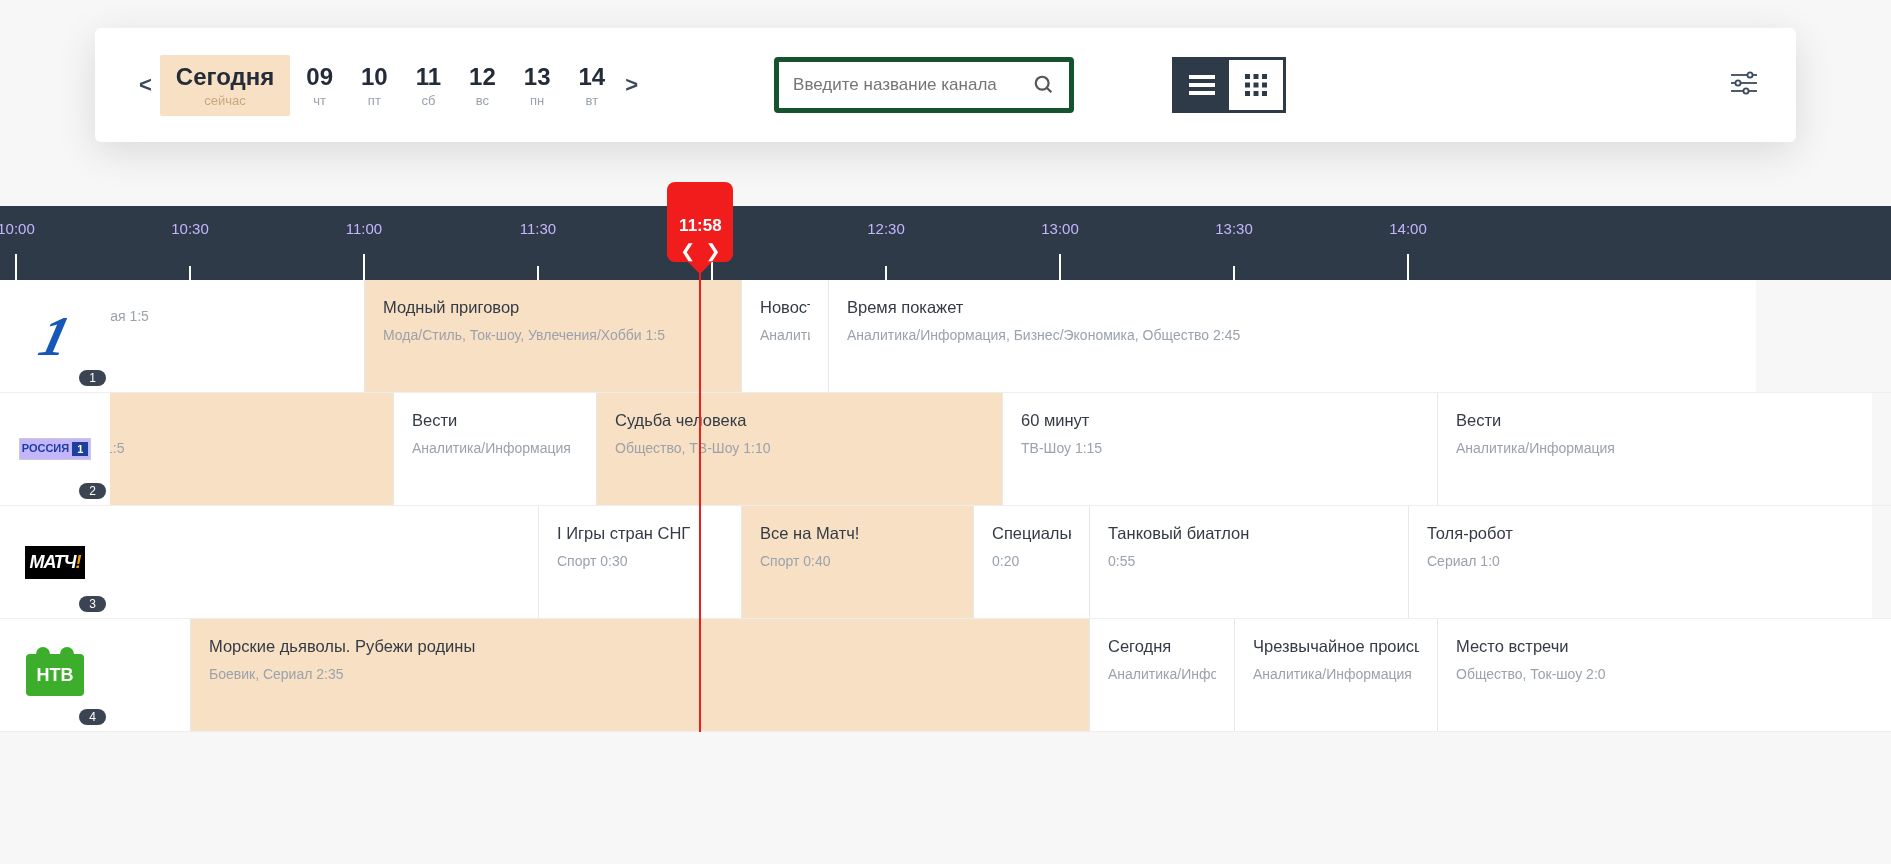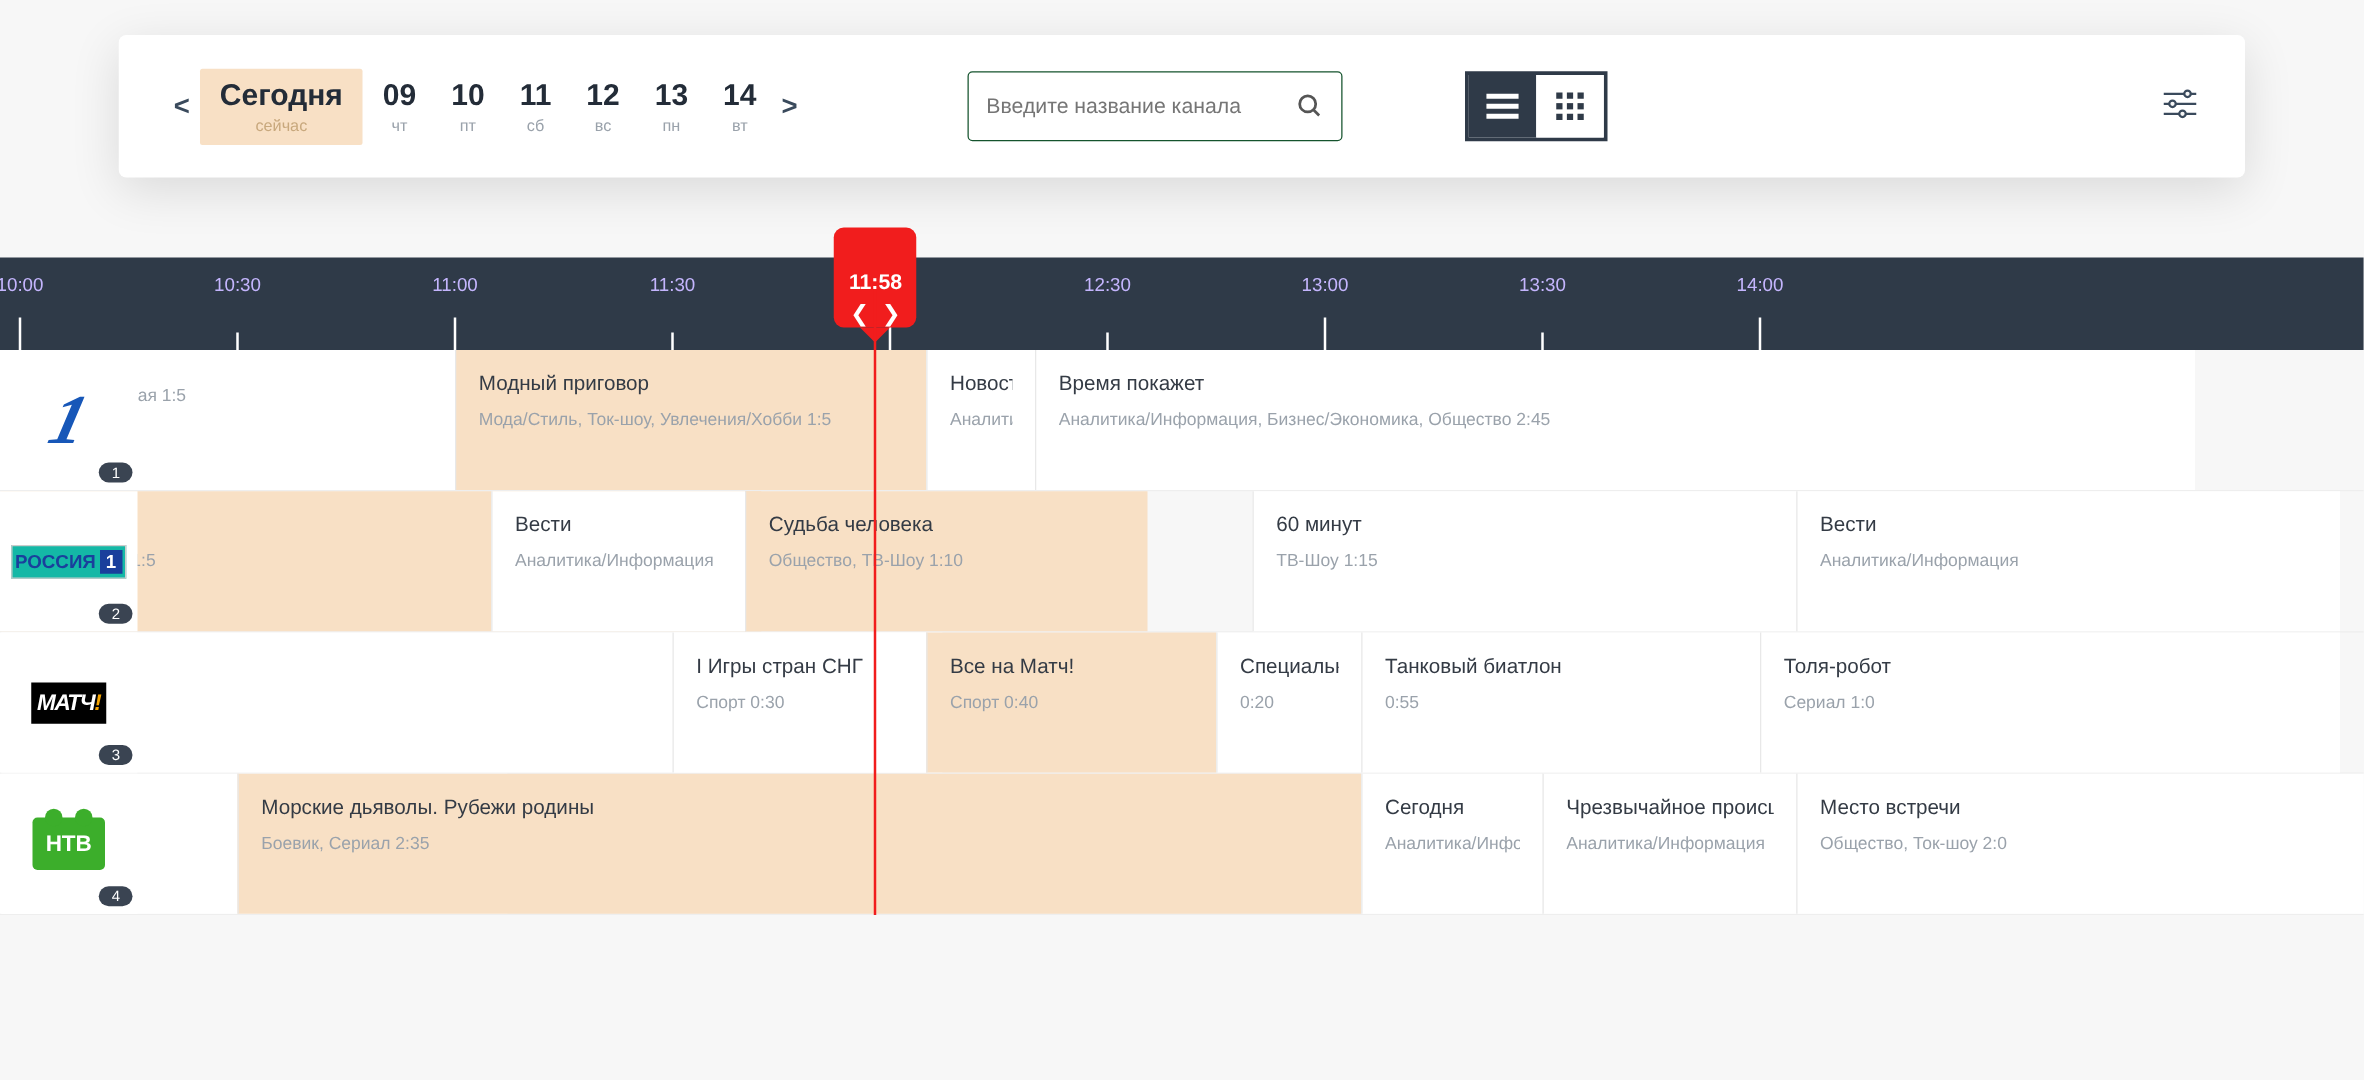--- a/index.html
+++ b/index.html
@@ -7,21 +7,21 @@
   
   .topcard{background:#fff;border-radius:6px;margin:28px 95px 0;box-shadow:0 10px 40px rgba(0,0,0,.12);height:114px;display:flex;align-items:center;padding:0 38px;position:relative}
   .arrow{font-size:22px;color:#3a4a5c;padding:0 6px;cursor:pointer;font-weight:bold}
   .days{display:flex;align-items:stretch}
   .day{display:flex;flex-direction:column;align-items:center;justify-content:center;padding:8px 12px;margin:0 2px;cursor:pointer}
   .day.today{background:#f8e0c5;border-radius:2px;padding:8px 16px}
   .day .num{font-size:24px;font-weight:700;color:#232c38}
   .day.today .num{font-size:24px}
   .day .lbl{font-size:13px;color:#9aa2ab;margin-top:2px}
   .day.today .lbl{color:#c8a87d}
-  .search{margin-left:130px;height:56px;width:300px;border:1px solid #14532d;border-radius:4px;display:flex;align-items:center;padding:12px 14px}
+  .search{margin-left:130px;height:56px;width:300px;border:5px solid #14532d;border-radius:4px;display:flex;align-items:center;padding:12px 14px}
   .search input{border:none;outline:none;font-size:17px;color:#888;flex:1}
   .search .sicon{width:22px;height:22px;color:#555}
   .viewswitch{margin-left:98px;display:flex;border:3px solid #2f3a48;height:56px}
   .vs{width:54px;display:flex;align-items:center;justify-content:center;cursor:pointer}
   .vs.active{background:#2f3a48;color:#fff}
   .vs.inactive{background:#fff;color:#2f3a48}
   .settings{margin-left:auto;cursor:pointer;color:#3a4a5c}
   
   .timeline-wrap{margin-top:64px;position:relative}
   .timebar{background:#2f3a48;height:74px;position:relative;color:#c4b5fd}
@@ -40,21 +40,21 @@
   .grid{position:relative}
   .row{height:113px;position:relative;border-bottom:1px solid #eee}
   .chcol{position:absolute;left:0;top:0;width:110px;height:100%;background:#fff;z-index:3;display:flex;align-items:center;justify-content:center}
   .chcol .badge{position:absolute;bottom:6px;right:4px;background:#3a4452;color:#fff;font-size:12px;padding:1px 10px;border-radius:9px}
   .prog{position:absolute;top:0;height:100%;border-left:1px solid #e8e8e8;background:#fff;padding:18px 18px 0;overflow:hidden}
   .prog.hl{background:#f8e0c5}
   .prog .title{font-size:16.5px;color:#343b45;white-space:nowrap;overflow:hidden;text-overflow:clip}
   .prog .meta{font-size:14px;color:#9aa2ab;margin-top:10px;white-space:nowrap;overflow:hidden}
   
   .lg-1{font-family:Georgia,serif;font-style:italic;font-size:56px;font-weight:900;color:#1757b8;transform:skewX(-14deg)}
-  .lg-2{background:#14b8a6;border:1px solid #ccc;font-size:15px;font-weight:700;color:#1a3f9c;padding:3px 2px;display:flex;align-items:center}
+  .lg-2{background:#c4b5fd;border:1px solid #ccc;font-size:11px;font-weight:700;color:#1a3f9c;padding:3px 2px;display:flex;align-items:flex-start}
   .lg-2 .sq{background:#1a3f9c;color:#fff;padding:1px 5px;margin-left:3px}
   .lg-3{background:#000;color:#fff;font-weight:900;font-style:italic;font-size:18px;padding:6px 5px;letter-spacing:-1px}
   .lg-3 span{color:#f5a400}
   .lg-4{width:58px;height:42px;background:#3cae2b;border-radius:4px;position:relative;display:flex;align-items:center;justify-content:center;color:#fff;font-weight:900;font-size:18px}
   .lg-4:before{content:"";position:absolute;width:14px;height:14px;background:#3cae2b;top:-7px;left:10px;border-radius:50%}
   .lg-4:after{content:"";position:absolute;width:14px;height:14px;background:#3cae2b;top:-7px;right:10px;border-radius:50%}
 </style>
 </head>
 <body>
 
@@ -209,21 +209,21 @@
       </div>
       <div class="row">
         <div class="prog hl" style="left: 0px; width: 609px;">
           <div class="title">вном</div>
           <div class="meta">вье, Ток-шоу 1:5</div>
         </div>
         <div class="prog" style="left: 393px; width: 203px;">
           <div class="title">Вести</div>
           <div class="meta">Аналитика/Информация</div>
         </div>
-        <div class="prog hl" style="left: 596px; width: 322px;">
+        <div class="prog hl" style="left: 596px; width: 406px;">
           <div class="title">Судьба человека</div>
           <div class="meta">Общество, ТВ-Шоу 1:10</div>
         </div>
         <div class="prog" style="left: 1002px; width: 435px;">
           <div class="title">60 минут</div>
           <div class="meta">ТВ-Шоу 1:15</div>
         </div>
         <div class="prog" style="left: 1437px; width: 435px;">
           <div class="title">Вести</div>
           <div class="meta">Аналитика/Информация</div>

